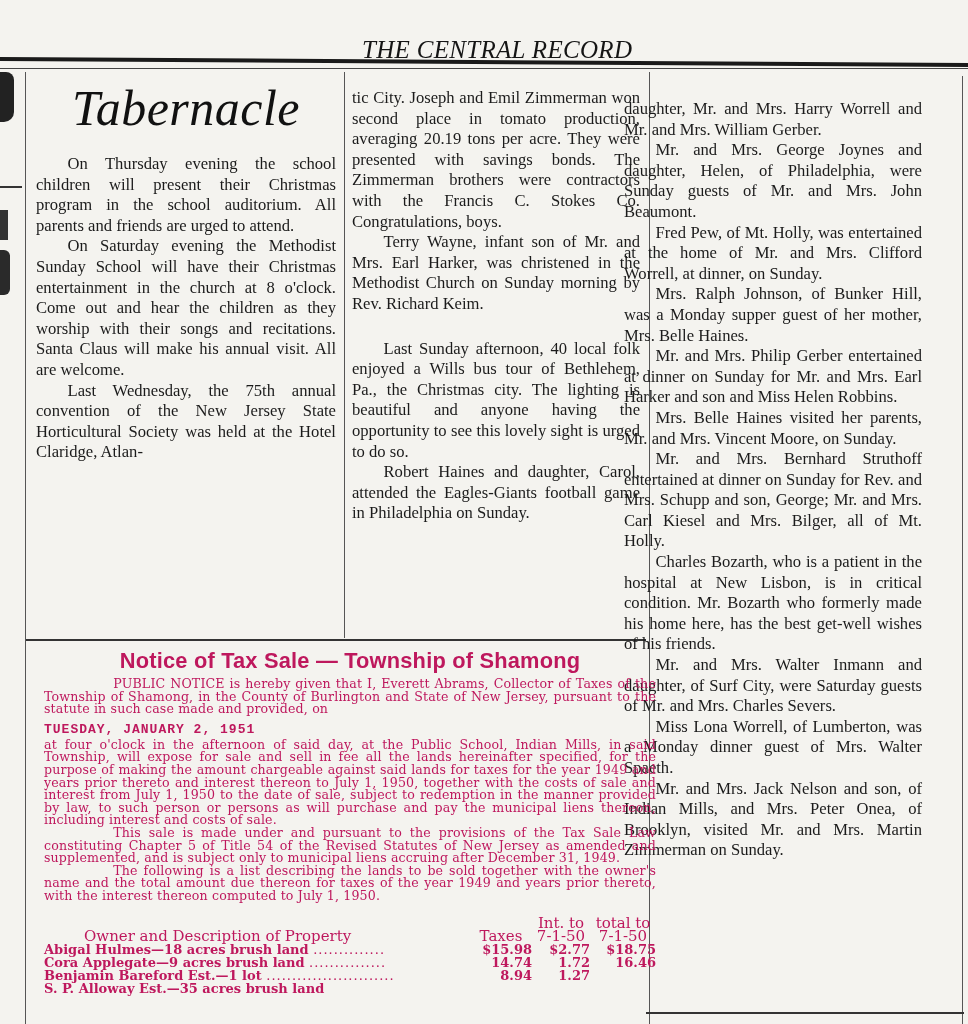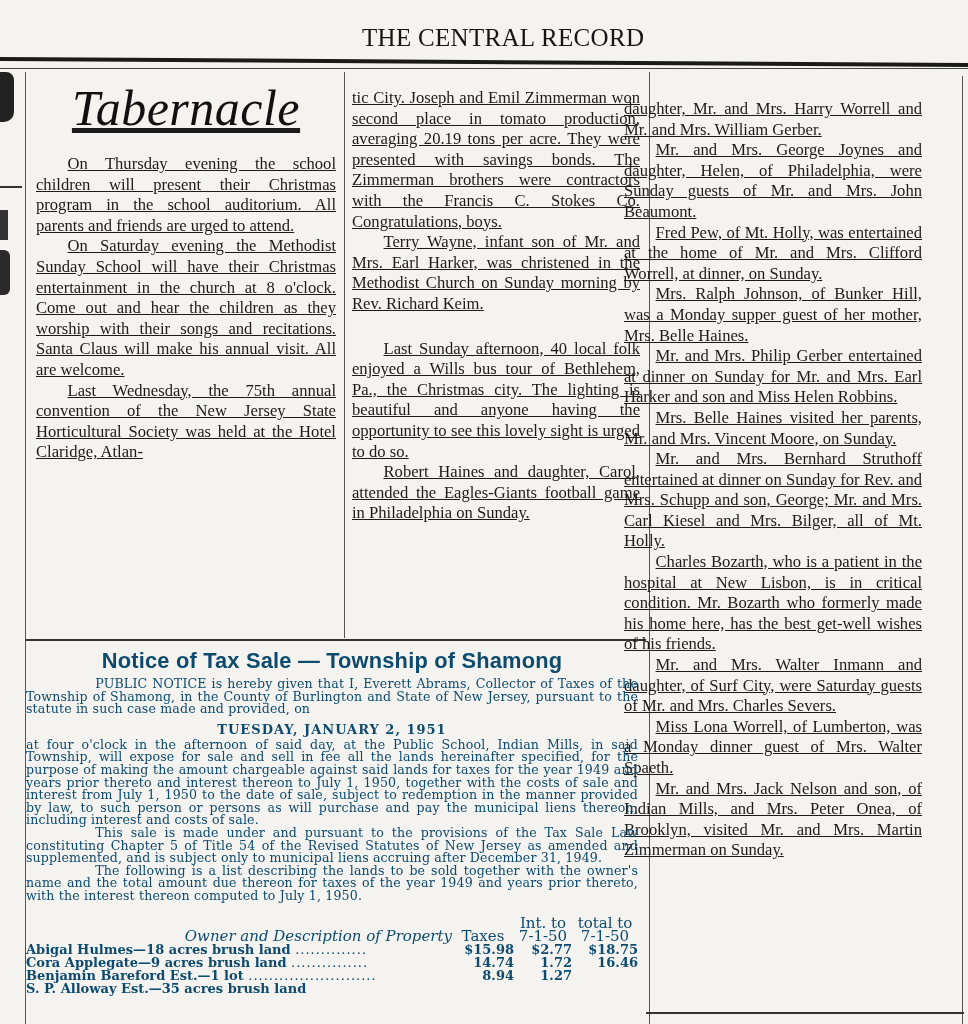--- a/index.html
+++ b/index.html
@@ -2,21 +2,21 @@
 <html><head>
 <meta charset="utf-8">
 <style>
   html, body { margin:0; padding:0; }
   body {
     width:968px; height:1024px; overflow:hidden; position:relative;
     background:#f4f3ef; color:#1a1a1a;
     font-family:"DejaVu Serif", serif;
   }
   .masthead {
-    position:absolute; left:0; top:24px; width:968px; height:40px;
+    position:absolute; left:0; top:36px; width:968px; height:40px;font-style:italic;
   }
   .masthead-title {
     position:absolute; left:362px; top:0; font-family:"Liberation Serif", serif;
     font-size:25px; letter-spacing:0.3px; color:#151515; white-space:nowrap;
     transform:scaleY(1.05);
   }
   .rule-top {
     position:absolute; left:0; top:60px; width:968px; height:4px; background:#1a1a1a;
     transform:skewY(0.35deg);
   }
@@ -26,51 +26,51 @@
   .edge-blot1 { position:absolute; left:0; top:72px; width:14px; height:50px; background:#222; border-radius:0 8px 10px 0; }
   .edge-line { position:absolute; left:0; top:186px; width:22px; height:2px; background:#333; }
   .edge-blot2 { position:absolute; left:0; top:210px; width:8px; height:30px; background:#333; }
   .edge-blot3 { position:absolute; left:0; top:250px; width:10px; height:45px; background:#2a2a2a; border-radius:0 6px 6px 0; }
 
   .col-rule { position:absolute; width:1px; background:#555; }
   .hrule { position:absolute; height:2px; background:#333; }
 
   .col {
     position:absolute; font-family:"Liberation Serif", serif; font-size:16.6px;
-    line-height:20.6px; text-align:justify; color:#1b1b1b;text-decoration:underline;
+    line-height:20.6px; text-align:justify; color:#1b1b1b;
   }
   .col p { margin:0; text-indent:1.9em; }
   .col p.cont { text-indent:0; }
   .col p.gap { margin-top:24px; }
 
   .section-head {
     font-family:"Liberation Serif", serif; font-style:italic; font-size:50px;
     line-height:56px; text-align:center; margin:2px 0 18px 0; color:#111;
     letter-spacing:0.5px;
   }
 
   .notice {
-    position:absolute; left:26px; top:648px; width:612px;
-    font-family:"DejaVu Serif", serif; color:#0c4a6e;
+    position:absolute; left:44px; top:648px; width:612px;
+    font-family:"DejaVu Serif", serif; color:#be185d;
   }
   .notice-title {
     font-family:"Liberation Sans", sans-serif; font-weight:bold; font-size:22.5px;
     text-align:center; margin:0 0 4px 0; letter-spacing:0.2px; transform:scaleX(0.97);
   }
   .notice p {
     margin:0; font-size:12.6px; line-height:12.6px; text-align:justify;
     letter-spacing:0.15px;
   }
   .notice p.ind { text-indent:5.5em; }
   .notice .date-line {
-    text-align:center; font-weight:bold; font-size:13px; letter-spacing:1px; margin:6px 0 2px 0;
+    font-weight:bold; font-size:13px; letter-spacing:1px; margin:6px 0 2px 0;font-family:Liberation Mono, monospace;
   }
   .tax-table { margin-top:14px; width:612px; border-collapse:collapse; font-size:13px; }
   .tax-table th { font-weight:normal; font-size:15px; line-height:13px; vertical-align:bottom; padding:0; }
-  .tax-table th.owner { text-align:right; padding-left:40px;font-style:italic; }
+  .tax-table th.owner { text-align:left; padding-left:40px; }
   .tax-table td { padding:0; line-height:13px; white-space:nowrap; }
   .tax-table td.num { text-align:right; font-weight:bold; }
   .tax-table td.desc { font-weight:bold; }
   .tax-table td.desc span.dots { font-weight:normal; letter-spacing:1px; }
   .bottom-rule-right { position:absolute; left:646px; top:1012px; width:318px; height:2px; background:#333; }
 </style>
 </head>
 <body>
 
 <div class="masthead">

